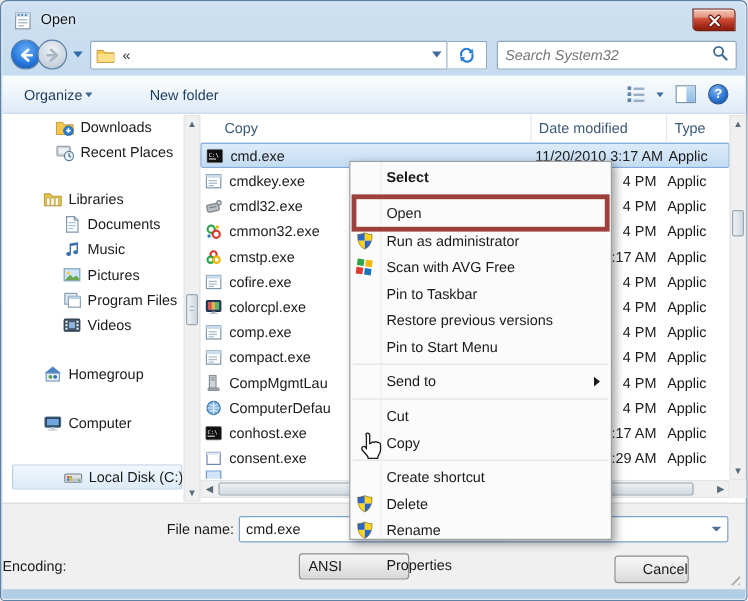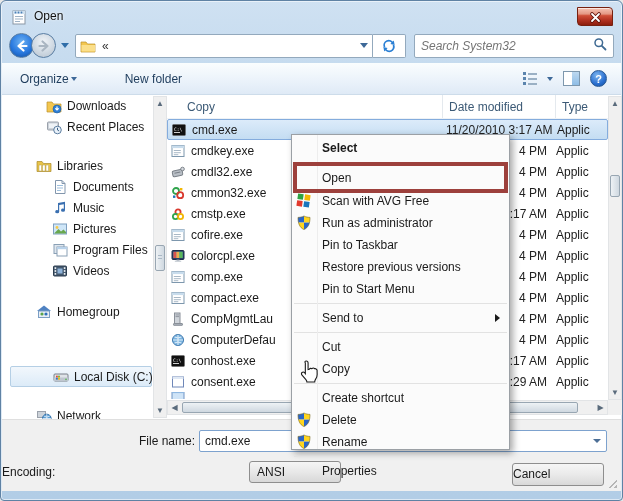--- a/index.html
+++ b/index.html
@@ -90,22 +90,22 @@
   
   .footer { position:absolute; left:1px; right:1px; top:418px; height:72px; background:#f0f0f0; border-top:1px solid #dfdfdf; }
   .fn-label { position:absolute; left:0; top:14px; width:193px; text-align:right; }
   .fn-combo { position:absolute; left:197px; top:10px; width:408px; height:22px; background:#fff; border:1px solid #7da2ce; border-radius:2px; }
   .fn-combo .val { position:absolute; left:5px; top:3px; }
   .combo-arrow { position:absolute; right:1px; top:1px; bottom:1px; width:17px; display:flex; align-items:center; justify-content:center; cursor:pointer; }
   .combo-arrow i { width:0; height:0; border-left:4px solid transparent; border-right:4px solid transparent; border-top:4px solid #4d6f96; }
   .enc-label { position:absolute; left:0; top:45px; width:243px; text-align:left; }
   .enc-combo { position:absolute; left:247px; top:41px; width:92px; height:22px; border:1px solid #8e8e8e; border-radius:3px;
     background:linear-gradient(#f5f5f5,#e8e8e8 50%,#d8d8d8); padding:3px 0 0 7px; cursor:pointer; }
-  .cancel-btn { position:absolute; left:510px; top:43px; width:92px; height:23px; border:1px solid #8e8e8e; border-radius:3px;
-    background:linear-gradient(#f6f6f6,#eaeaea 50%,#d9d9d9); text-align:left; line-height:21px; cursor:pointer; }
+  .cancel-btn { position:absolute; left:510px; top:43px; width:62px; height:23px; border:1px solid #8e8e8e; border-radius:3px;
+    background:linear-gradient(#f6f6f6,#eaeaea 50%,#d9d9d9); text-align:right; line-height:21px; cursor:pointer; }
   .resize-grip { position:absolute; right:4px; bottom:3px; width:10px; height:10px; cursor:pointer;
     background:repeating-linear-gradient(135deg,#b5b5b5 0 1.5px, transparent 1.5px 4px); clip-path:polygon(100% 0,100% 100%,0 100%); }
 
   
   .ctxmenu { position:absolute; left:290px; top:133px; width:219px; height:316px; background:#fbfbfb; border:1px solid #9ba0a5;
     box-shadow:3px 3px 7px rgba(0,0,0,.35); z-index:50; padding-top:2px; }
   .ctxmenu::before { content:""; position:absolute; left:25px; top:0; bottom:0; width:1px; background:#ededed; }
   .menu-item { position:relative; height:22px; line-height:22px; padding-left:30px; cursor:pointer; white-space:nowrap; }
   .menu-item.tall { height:24px; line-height:24px; }
   .menu-item.bold { font-weight:bold; }
@@ -292,20 +292,29 @@
         <div class="side-item lvl1">
           <span class="sicon"><svg width="16" height="16" viewBox="0 0 16 16">
               <polygon points="8,1.5 15,7 1,7" fill="#4f82c2"></polygon>
               <rect x="2.5" y="7" width="11" height="6.5" fill="#e8eef5" stroke="#7b9ec4"></rect>
               <circle cx="6" cy="10" r="1.6" fill="#59a34a"></circle>
               <circle cx="10" cy="10" r="1.6" fill="#2e6fb8"></circle>
             </svg></span>
           <span>Homegroup</span>
         </div>
         <div class="side-gap big"></div>
+        <div class="side-item lvl1">
+          <span class="sicon"><svg width="16" height="16" viewBox="0 0 16 16">
+              <rect x="1.5" y="2.5" width="13" height="8.5" rx="1" fill="#243447" stroke="#51708f"></rect>
+              <rect x="3" y="4" width="10" height="5.5" fill="#6ea7dd"></rect>
+              <rect x="6.5" y="11" width="3" height="1.5" fill="#b8c2cc"></rect>
+              <rect x="4" y="12.5" width="8" height="1.5" rx=".5" fill="#cfd6dd"></rect>
+            </svg></span>
+          <span>Computer</span>
+        </div>
         <div class="side-item lvl2 selected">
           <span class="sicon"><svg width="16" height="16" viewBox="0 0 16 16">
               <rect x="1" y="5" width="14" height="7" rx="1" fill="#dfe3e8" stroke="#787f88"></rect>
               <rect x="1" y="8.5" width="14" height="3.5" fill="#bfc6cf"></rect>
               <circle cx="13" cy="10.3" r=".9" fill="#5cb85c"></circle>
               <rect x="3" y="6.7" width="1.8" height="1.8" fill="#e8482d"></rect>
               <rect x="5.1" y="6.7" width="1.8" height="1.8" fill="#7db91e"></rect>
               <rect x="3" y="8.8" width="1.8" height="1.8" fill="#2f78c9"></rect>
               <rect x="5.1" y="8.8" width="1.8" height="1.8" fill="#f5b800"></rect>
             </svg></span>
@@ -525,42 +534,42 @@
     </div>
     <div class="cancel-btn">Cancel</div>
     <div class="resize-grip"></div>
   </div>
 
   <div class="ctxmenu" id="ctxmenu">
     <div class="redbox"></div>
   <div class="menu-item bold"><span>Select</span></div>
       <div class="menu-sep"></div>
       <div class="menu-item tall"><span>Open</span></div>
-      <div class="menu-item"><span class="micon"><svg width="15" height="15" viewBox="0 0 15 15">
-            <g transform="rotate(8 7.5 7.5)">
-              <rect x="1.2" y="1.2" width="5.6" height="5.6" fill="#2da343"></rect>
-              <rect x="8.2" y="1.2" width="5.6" height="5.6" fill="#f2b705"></rect>
-              <rect x="1.2" y="8.2" width="5.6" height="5.6" fill="#e23a2e"></rect>
-              <rect x="8.2" y="8.2" width="5.6" height="5.6" fill="#1b75bc"></rect>
-            </g>
-          </svg></span><span>Scan with AVG Free</span></div>
       <div class="menu-item"><span class="micon"><svg width="16" height="16" viewBox="0 0 16 16">
             <defs>
               <clipPath id="shc">
                 <path d="M8 1 C10 2 12 2.4 14 2.4 C14 8.4 12.5 12.4 8 14.6 C3.5 12.4 2 8.4 2 2.4 C4 2.4 6 2 8 1 Z"></path>
               </clipPath>
             </defs>
             <g clip-path="url(#shc)">
               <rect x="2" y="1" width="6" height="6.6" fill="#2a66c8"></rect>
               <rect x="8" y="1" width="6" height="6.6" fill="#ffd51e"></rect>
               <rect x="2" y="7.6" width="6" height="7.4" fill="#ffd51e"></rect>
               <rect x="8" y="7.6" width="6" height="7.4" fill="#2a66c8"></rect>
             </g>
             <path d="M8 1 C10 2 12 2.4 14 2.4 C14 8.4 12.5 12.4 8 14.6 C3.5 12.4 2 8.4 2 2.4 C4 2.4 6 2 8 1 Z" fill="none" stroke="#7b6a23" stroke-width=".6"></path>
           </svg></span><span>Run as administrator</span></div>
+      <div class="menu-item"><span class="micon"><svg width="15" height="15" viewBox="0 0 15 15">
+            <g transform="rotate(8 7.5 7.5)">
+              <rect x="1.2" y="1.2" width="5.6" height="5.6" fill="#2da343"></rect>
+              <rect x="8.2" y="1.2" width="5.6" height="5.6" fill="#f2b705"></rect>
+              <rect x="1.2" y="8.2" width="5.6" height="5.6" fill="#e23a2e"></rect>
+              <rect x="8.2" y="8.2" width="5.6" height="5.6" fill="#1b75bc"></rect>
+            </g>
+          </svg></span><span>Scan with AVG Free</span></div>
       <div class="menu-item"><span>Pin to Taskbar</span></div>
       <div class="menu-item"><span>Restore previous versions</span></div>
       <div class="menu-item"><span>Pin to Start Menu</span></div>
       <div class="menu-sep"></div>
       <div class="menu-item"><span>Send to</span><span class="subarrow"></span></div>
       <div class="menu-sep"></div>
       <div class="menu-item"><span>Cut</span></div>
       <div class="menu-item"><span>Copy</span></div>
       <div class="menu-sep"></div>
       <div class="menu-item"><span>Create shortcut</span></div>

